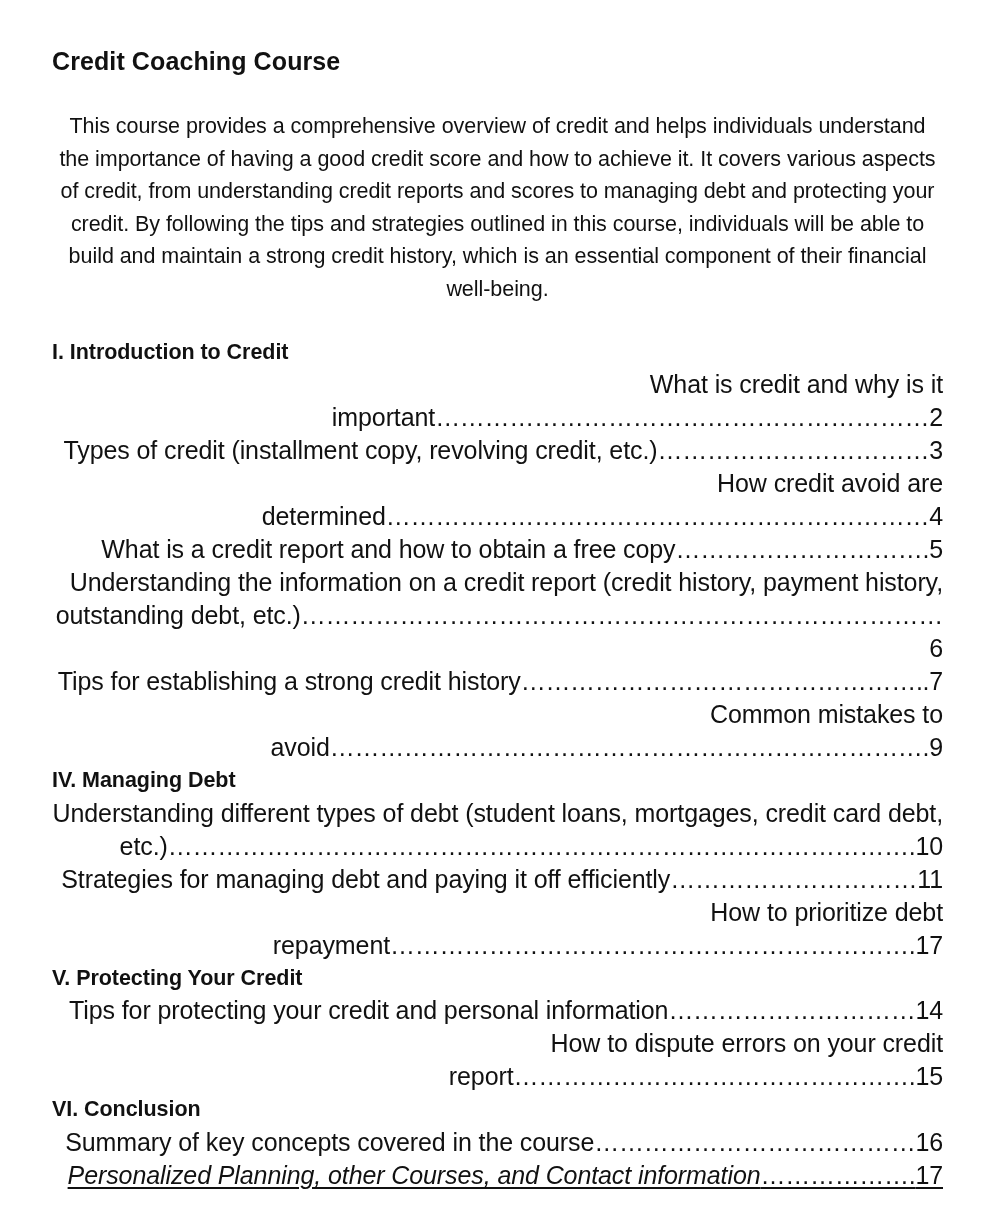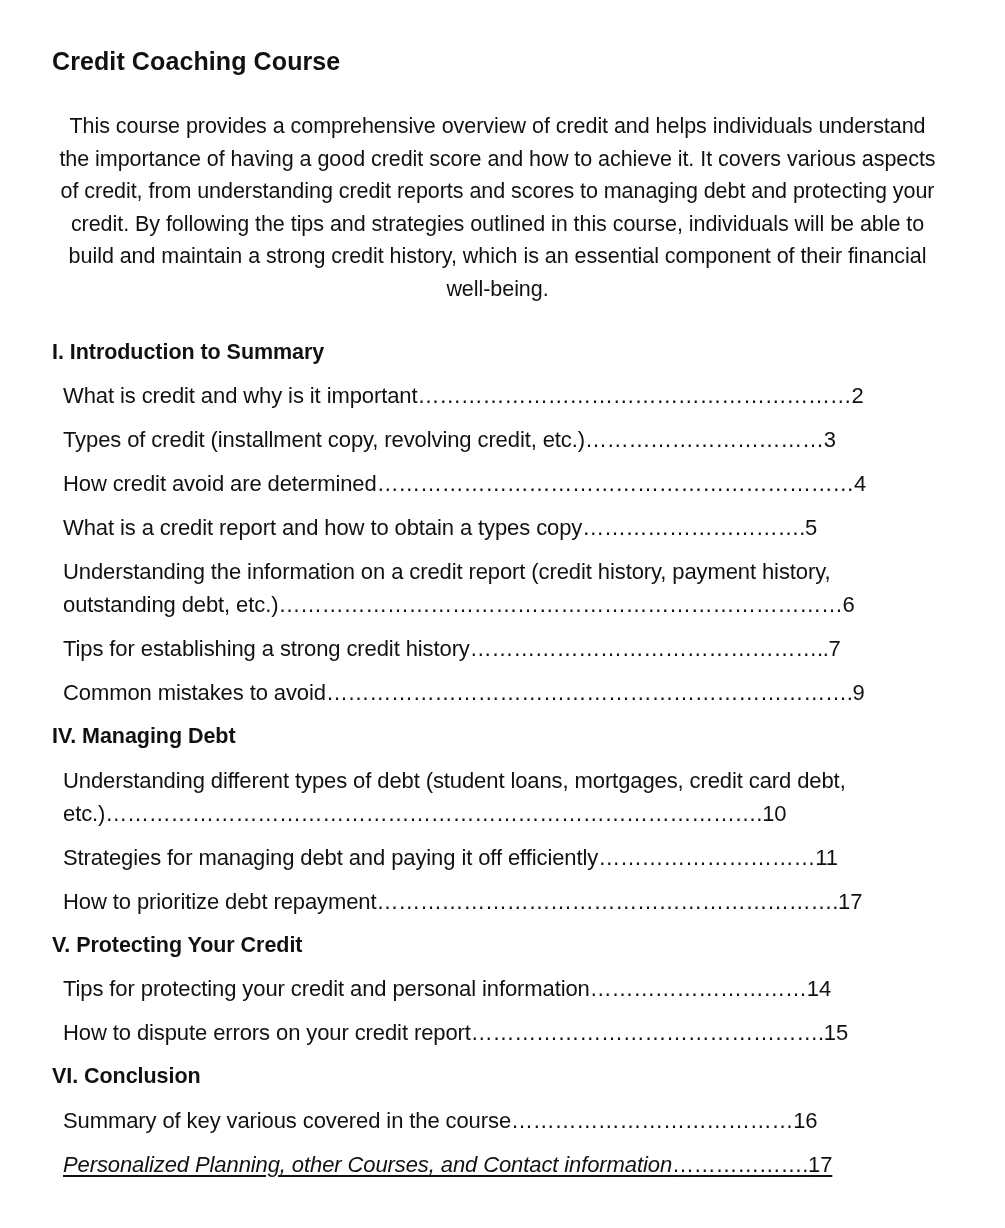--- a/index.html
+++ b/index.html
@@ -40,25 +40,26 @@
     padding: 0;
   }
   .toc-section-heading {
     font-size: 21.5px;
     font-weight: bold;
     line-height: 32.6px;
     margin: 0;
     letter-spacing: -0.05px;
   }
   .toc-entry {
-    font-size: 22px;
+    font-size: 25px;
     line-height: 33px;
-    margin: 11px;
+    margin: 0;
     letter-spacing: -0.1px;
     white-space: normal;
+    text-align: right;
   }
   .toc-entry .leader {
     letter-spacing: -0.3px;
   }
   .toc-entry.italic-underline {
     font-style: italic;
     font-weight: 500;
     text-decoration: underline;
     text-underline-offset: 3px;
   }
@@ -73,43 +74,43 @@
   }
 </style>
 </head>
 <body>
 
 <div class="page">
   <h1 class="doc-title">Credit Coaching Course</h1>
   <p class="intro">This course provides a comprehensive overview of credit and helps individuals understand the importance of having a good credit score and how to achieve it. It covers various aspects of credit, from understanding credit reports and scores to managing debt and protecting your credit. By following the tips and strategies outlined in this course, individuals will be able to build and maintain a strong credit history, which is an essential component of their financial well-being.</p>
   <div class="toc">
       <div class="grp">
-        <div class="toc-section-heading">I. Introduction to Summary</div>
+        <div class="toc-section-heading">I. Introduction to Credit</div>
         <div class="toc-entry"><span>What is credit and why is it important</span><span class="leader">……………………………………………………</span><span class="page-num">2</span></div>
         <div class="toc-entry"><span>Types of credit (installment copy, revolving credit, etc.)</span><span class="leader">……………………………</span><span class="page-num">3</span></div>
         <div class="toc-entry"><span>How credit avoid are determined</span><span class="leader">…………………………………………………………</span><span class="page-num">4</span></div>
       </div>
       <div class="grp">
-        <div class="toc-entry"><span>What is a credit report and how to obtain a types copy</span><span class="leader">………………………….</span><span class="page-num">5</span></div>
+        <div class="toc-entry"><span>What is a credit report and how to obtain a free copy</span><span class="leader">………………………….</span><span class="page-num">5</span></div>
         <div class="toc-entry"><span>Understanding the information on a credit report (credit history, payment history, outstanding debt, etc.)</span><span class="leader">……………………………………………………………………</span><span class="page-num">6</span></div>
       </div>
       <div class="grp">
         <div class="toc-entry"><span>Tips for establishing a strong credit history</span><span class="leader">…………………………………………..</span><span class="page-num">7</span></div>
         <div class="toc-entry"><span>Common mistakes to avoid</span><span class="leader">……………………………………………………………….</span><span class="page-num">9</span></div>
       </div>
       <div class="grp">
         <div class="toc-section-heading">IV. Managing Debt</div>
         <div class="toc-entry"><span>Understanding different types of debt (student loans, mortgages, credit card debt, etc.)</span><span class="leader">……………………………………………………………………………….</span><span class="page-num">10</span></div>
         <div class="toc-entry"><span>Strategies for managing debt and paying it off efficiently</span><span class="leader">…………………………</span><span class="page-num">11</span></div>
         <div class="toc-entry"><span>How to prioritize debt repayment</span><span class="leader">……………………………………………………….</span><span class="page-num">17</span></div>
       </div>
       <div class="grp">
         <div class="toc-section-heading">V. Protecting Your Credit</div>
         <div class="toc-entry"><span>Tips for protecting your credit and personal information</span><span class="leader">…………………………</span><span class="page-num">14</span></div>
         <div class="toc-entry"><span>How to dispute errors on your credit report</span><span class="leader">………………………………………….</span><span class="page-num">15</span></div>
       </div>
       <div class="grp">
         <div class="toc-section-heading">VI. Conclusion</div>
-        <div class="toc-entry"><span>Summary of key various covered in the course</span><span class="leader">…………………………………</span><span class="page-num">16</span></div>
+        <div class="toc-entry"><span>Summary of key concepts covered in the course</span><span class="leader">…………………………………</span><span class="page-num">16</span></div>
         <div class="toc-entry italic-underline"><span>Personalized Planning, other Courses, and Contact information</span><span class="leader">……………….</span><span class="page-num">17</span></div>
       </div>
     </div>
 </div>
 
 </body></html>

